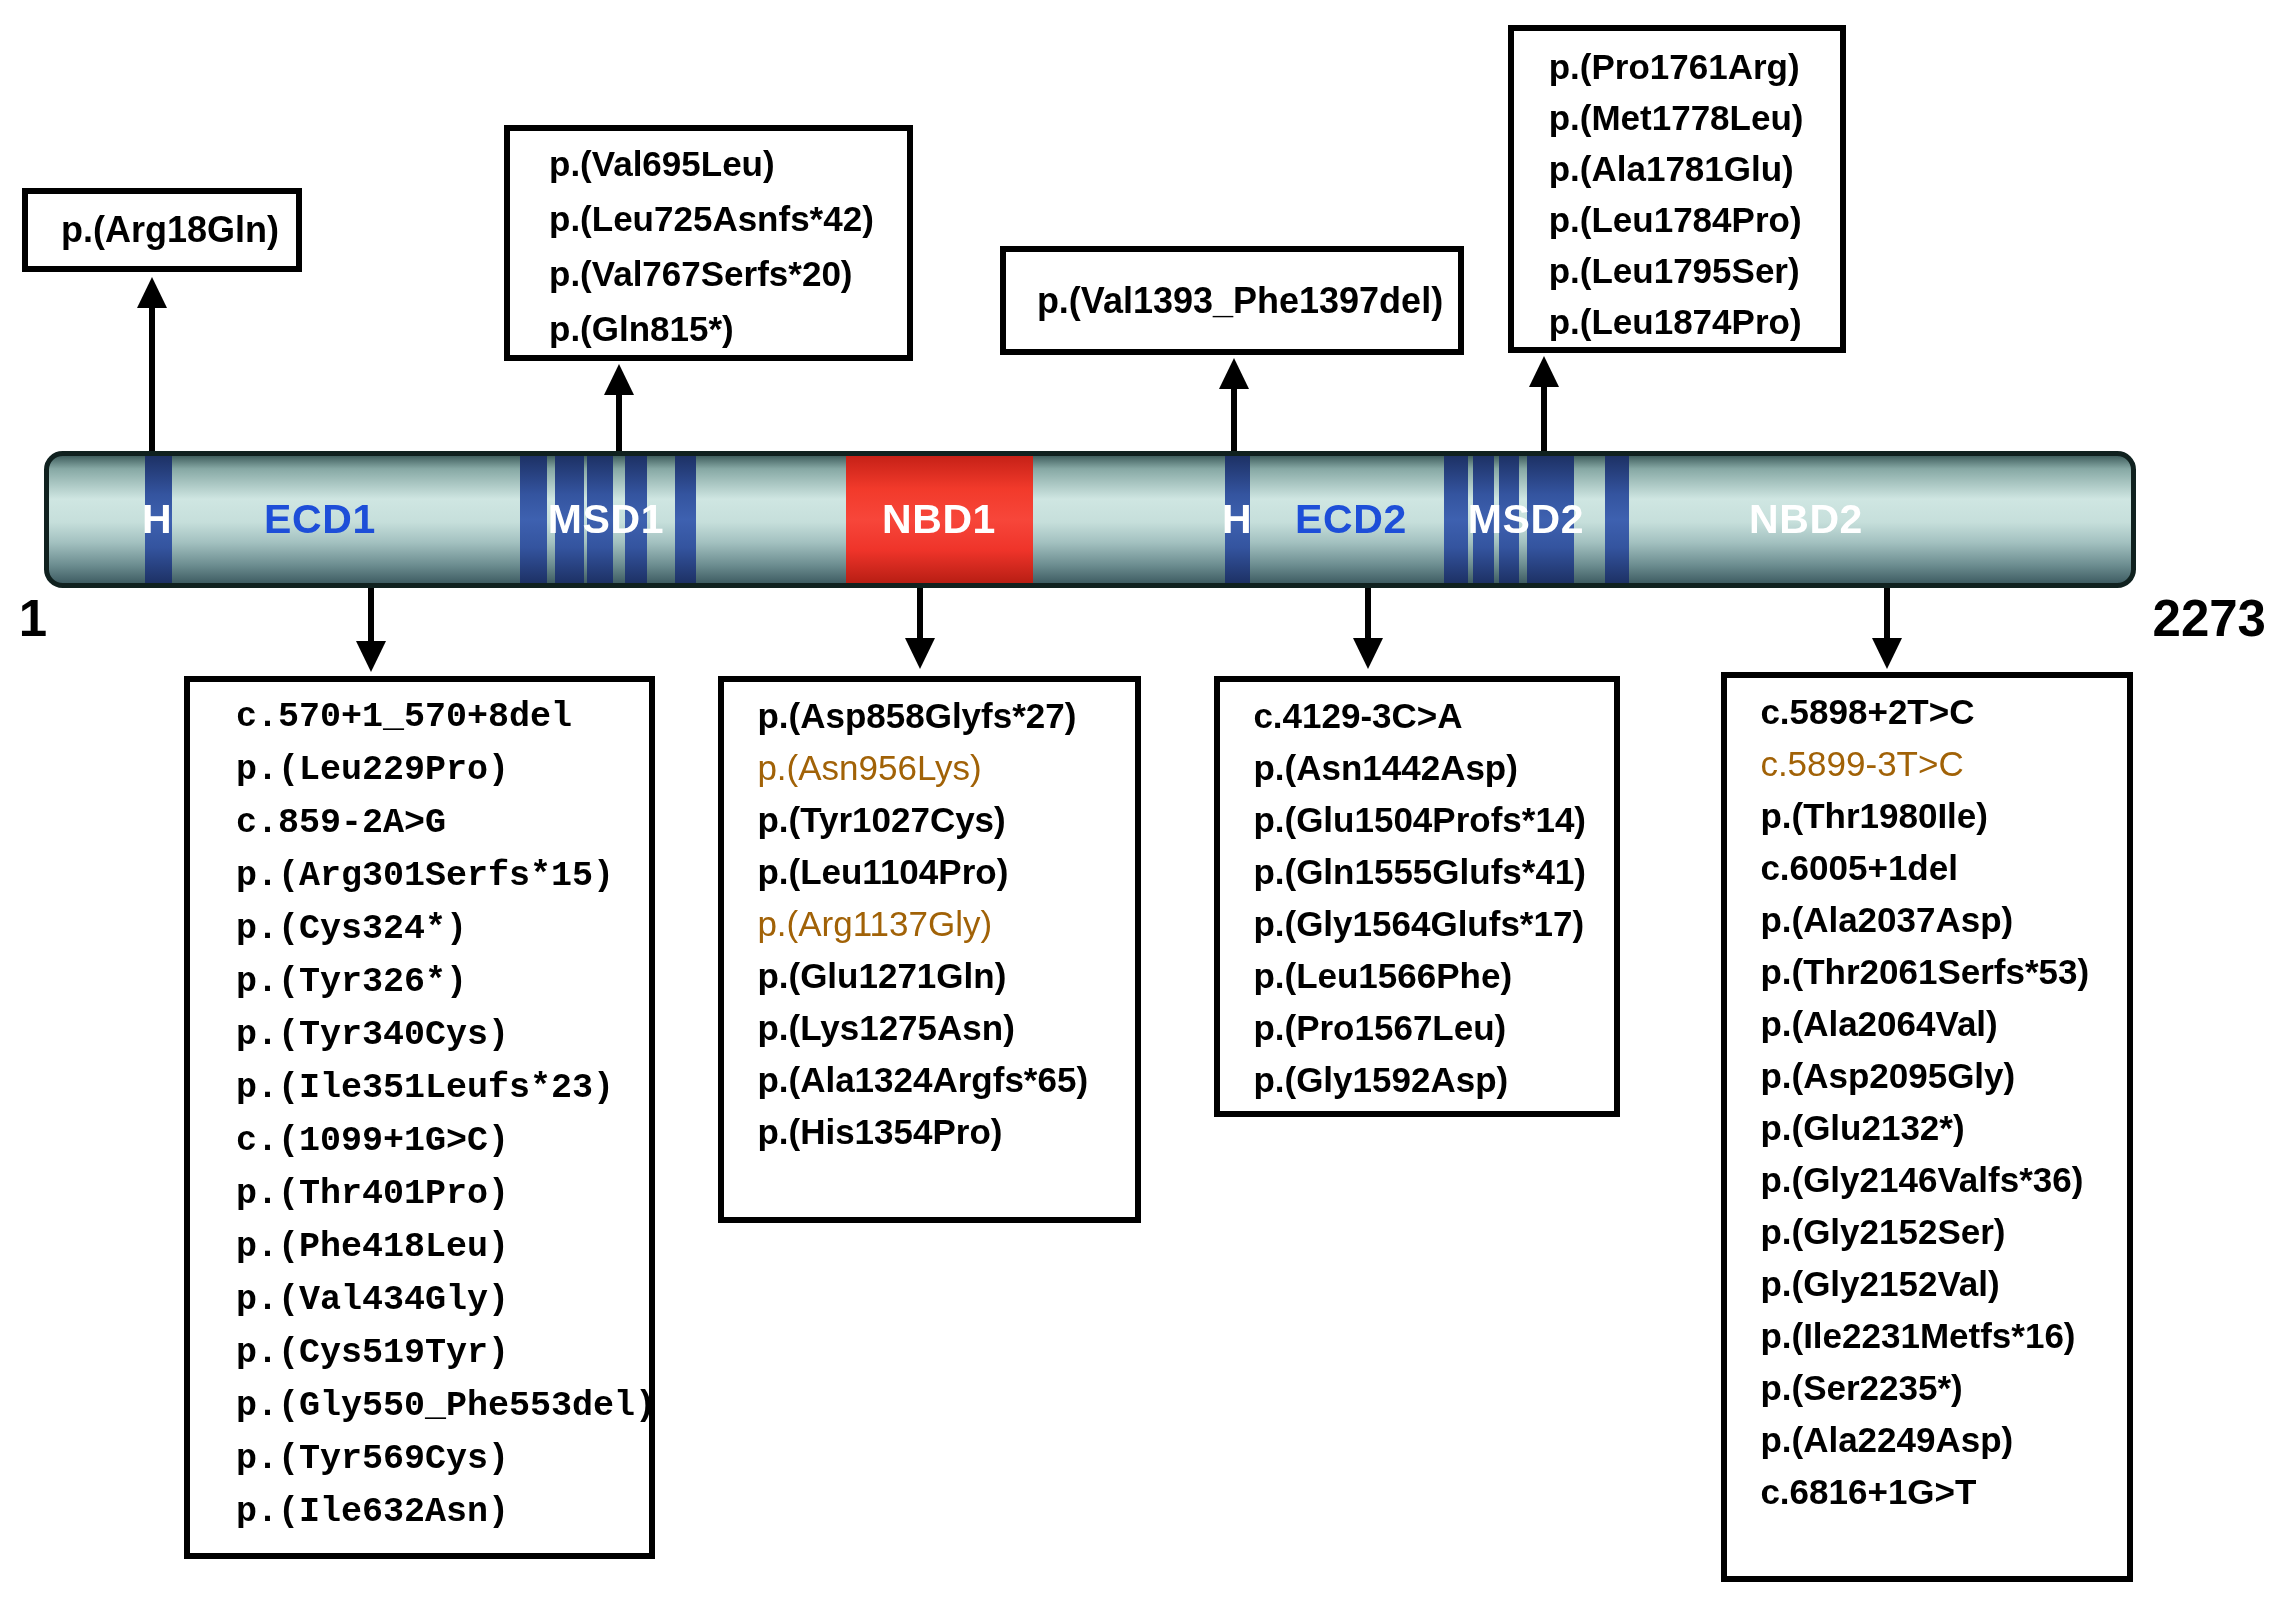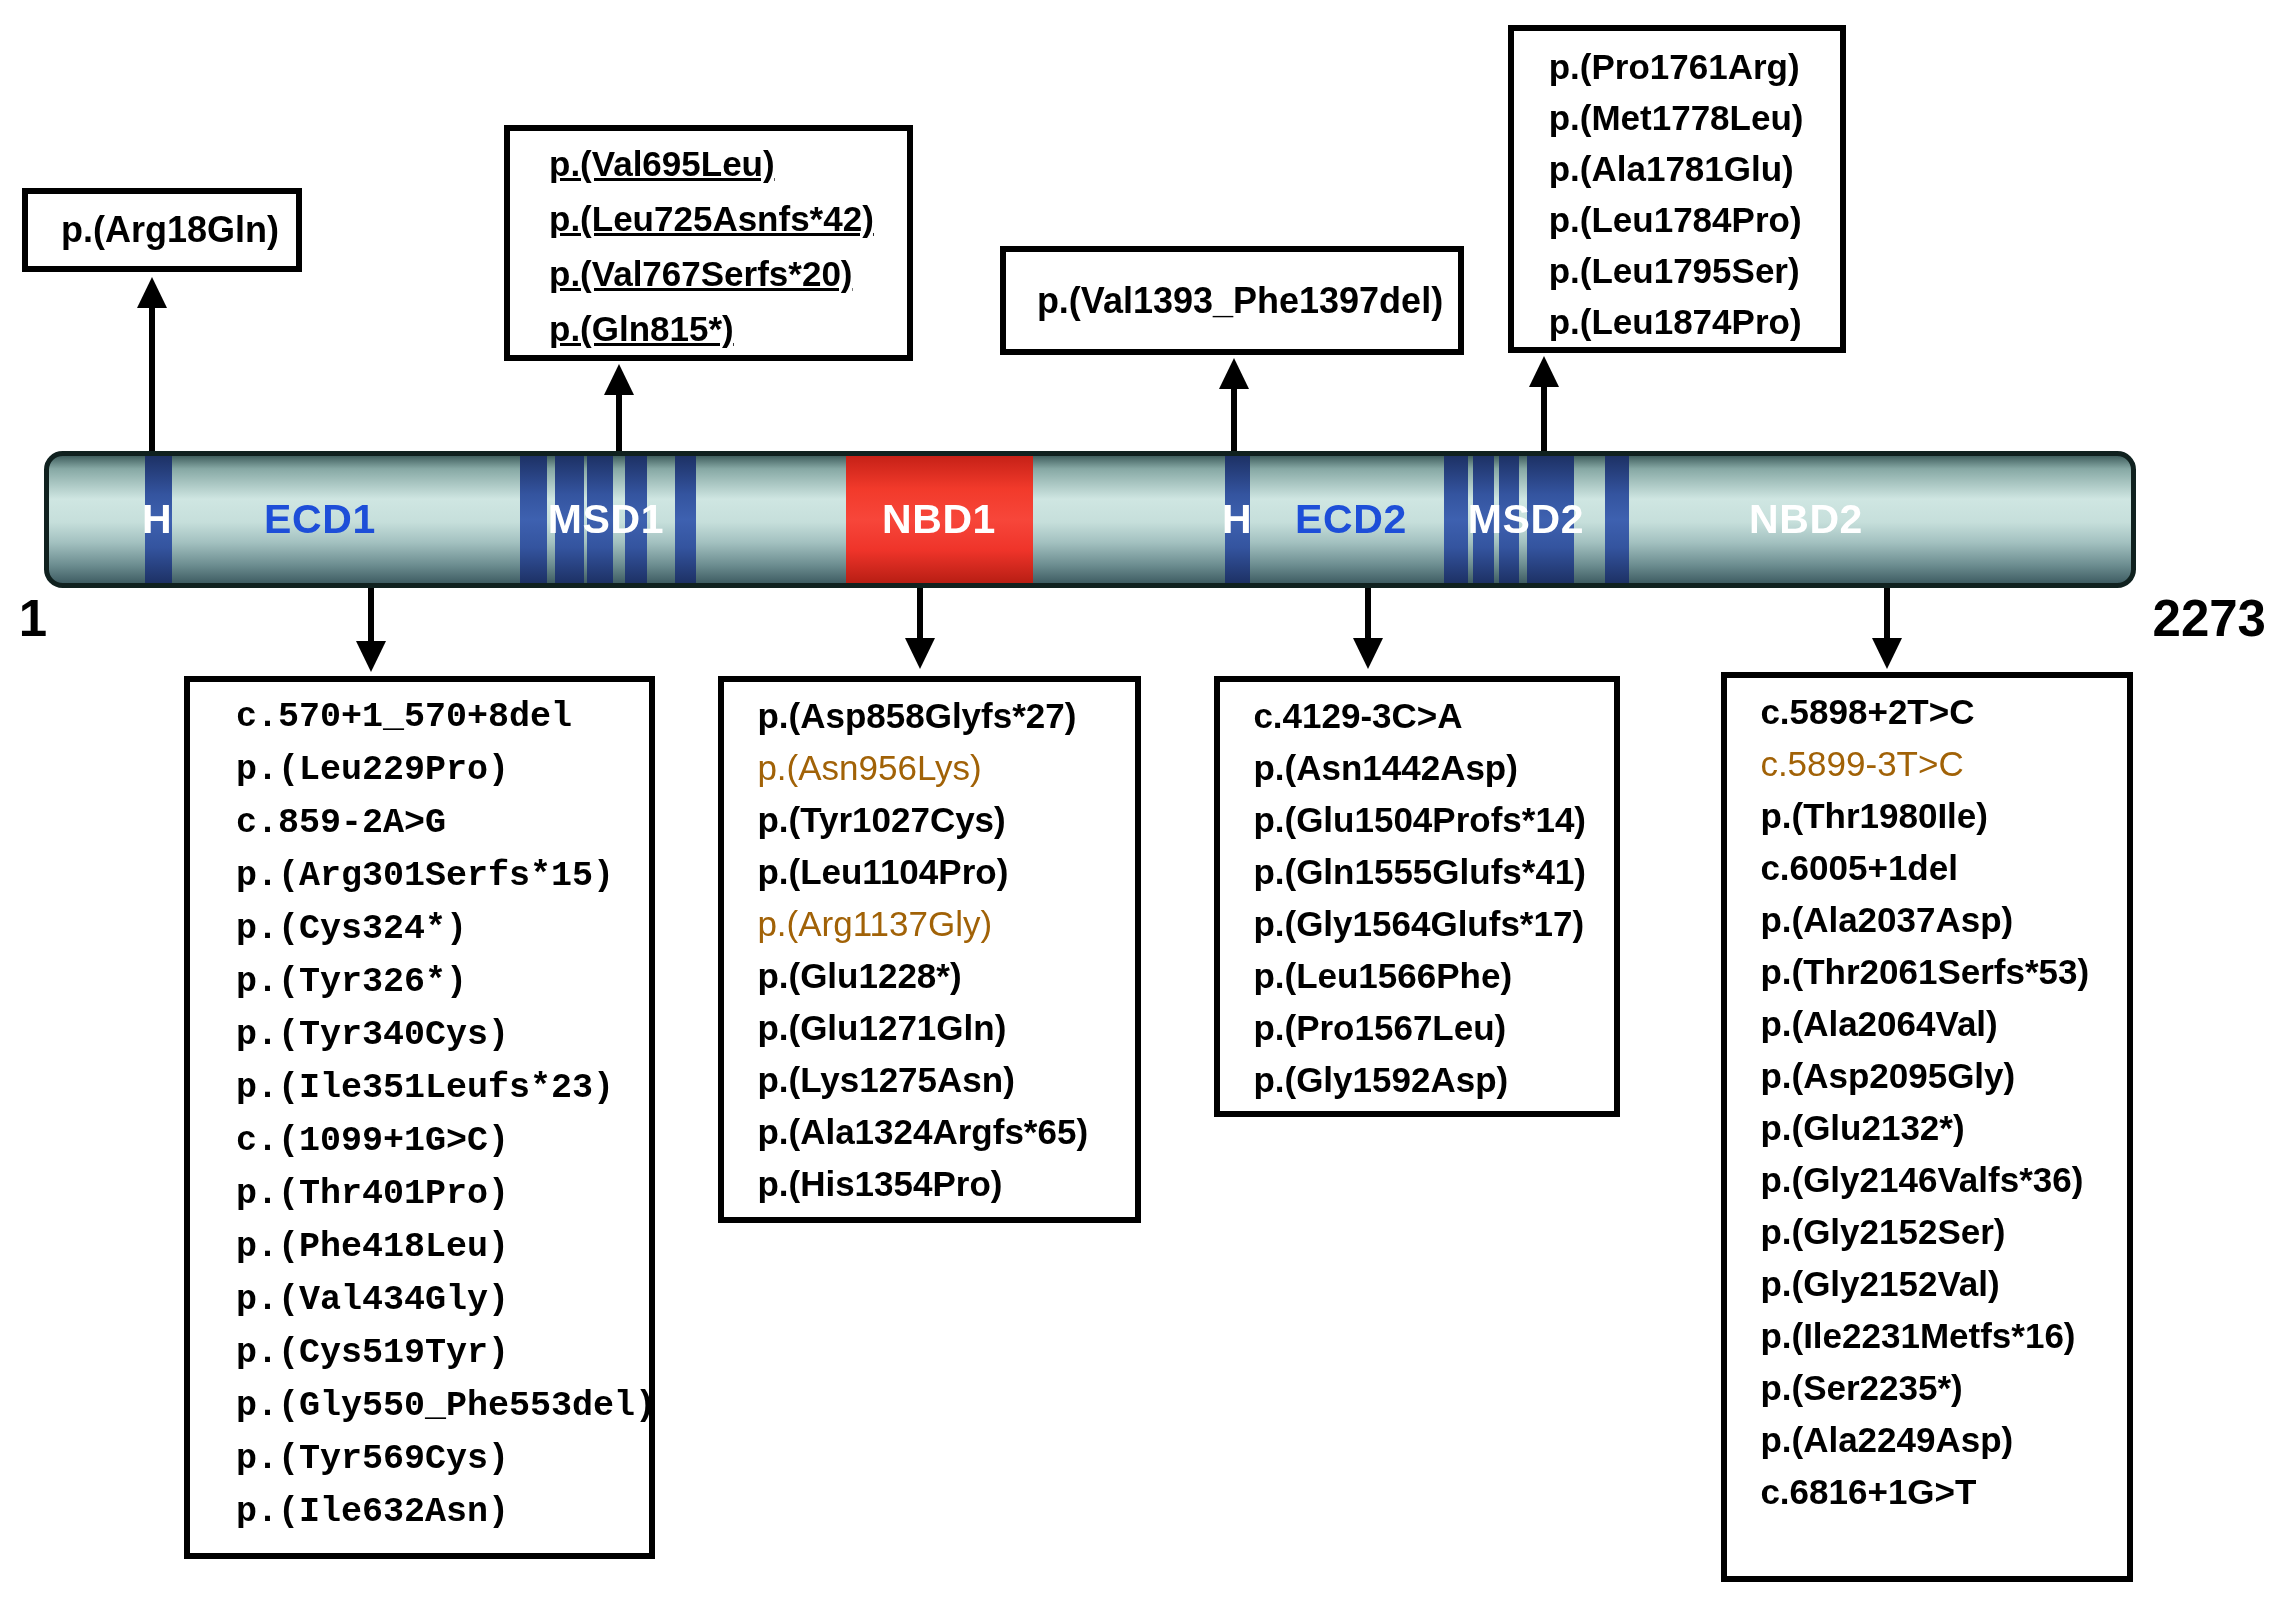--- a/index.html
+++ b/index.html
@@ -127,21 +127,21 @@
     </div>
 
   <div class="mbox center" style="left:22px;top:188px;width:280px;height:84px;">
     <div class="mlist" style="--fs:36px;--lh:40px;">
 
     <div class="mut">p.(Arg18Gln)</div>
       </div>
   </div>
 
   <div class="mbox" style="left:504px;top:125px;width:409px;height:236px;">
-    <div class="mlist" style="--lh:55px;padding:5px 5px 0 23px;text-decoration:underline;">
+    <div class="mlist" style="--lh:55px;padding:5px 5px 0 23px;">
 
     <div class="mut">p.(Val695Leu)</div>
         <div class="mut">p.(Leu725Asnfs*42)</div>
         <div class="mut">p.(Val767Serfs*20)</div>
         <div class="mut">p.(Gln815*)</div>
       </div>
   </div>
 
   <div class="mbox center" style="left:1000px;top:246px;width:464px;height:109px;">
     <div class="mlist" style="--fs:36px;--lh:40px;">
@@ -185,21 +185,20 @@
   </div>
 
   <div class="mbox" style="left:718px;top:676px;width:423px;height:547px;">
     <div class="mlist" style="--lh:52px;padding:7.5px 5px 0 17.4px;">
 
     <div class="mut">p.(Asp858Glyfs*27)</div>
         <div class="mut muted">p.(Asn956Lys)</div>
         <div class="mut">p.(Tyr1027Cys)</div>
         <div class="mut">p.(Leu1104Pro)</div>
         <div class="mut muted">p.(Arg1137Gly)</div>
-        <div class="mut">p.(Glu1228*)</div>
         <div class="mut">p.(Glu1271Gln)</div>
         <div class="mut">p.(Lys1275Asn)</div>
         <div class="mut">p.(Ala1324Argfs*65)</div>
         <div class="mut">p.(His1354Pro)</div>
       </div>
   </div>
 
   <div class="mbox" style="left:1214px;top:676px;width:406px;height:441px;">
     <div class="mlist" style="--lh:52px;padding:7.5px 5px 0 17.4px;">
 

